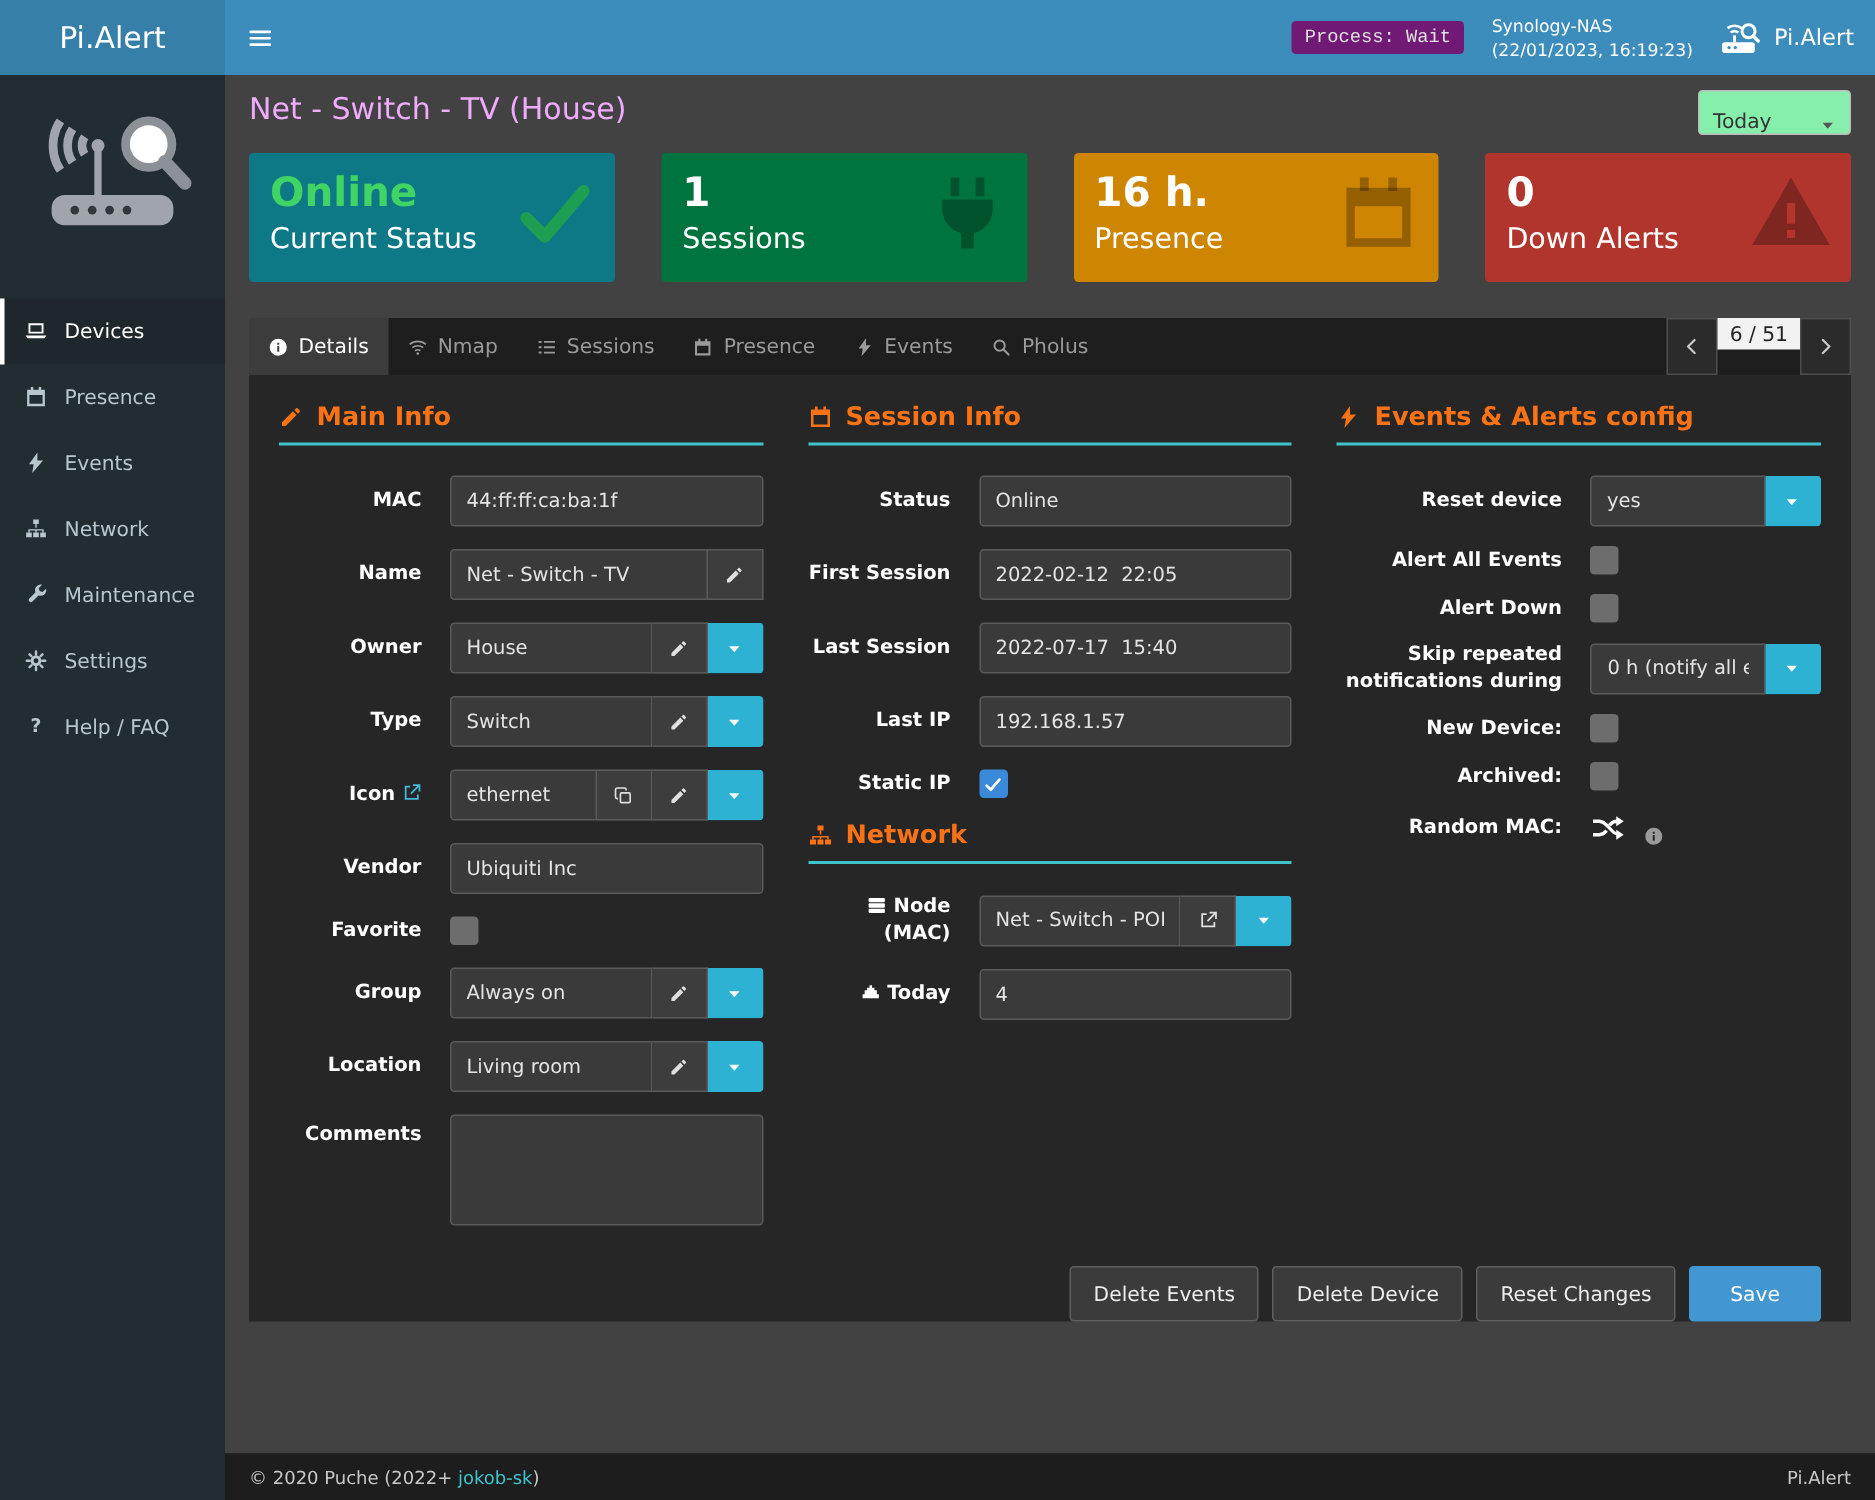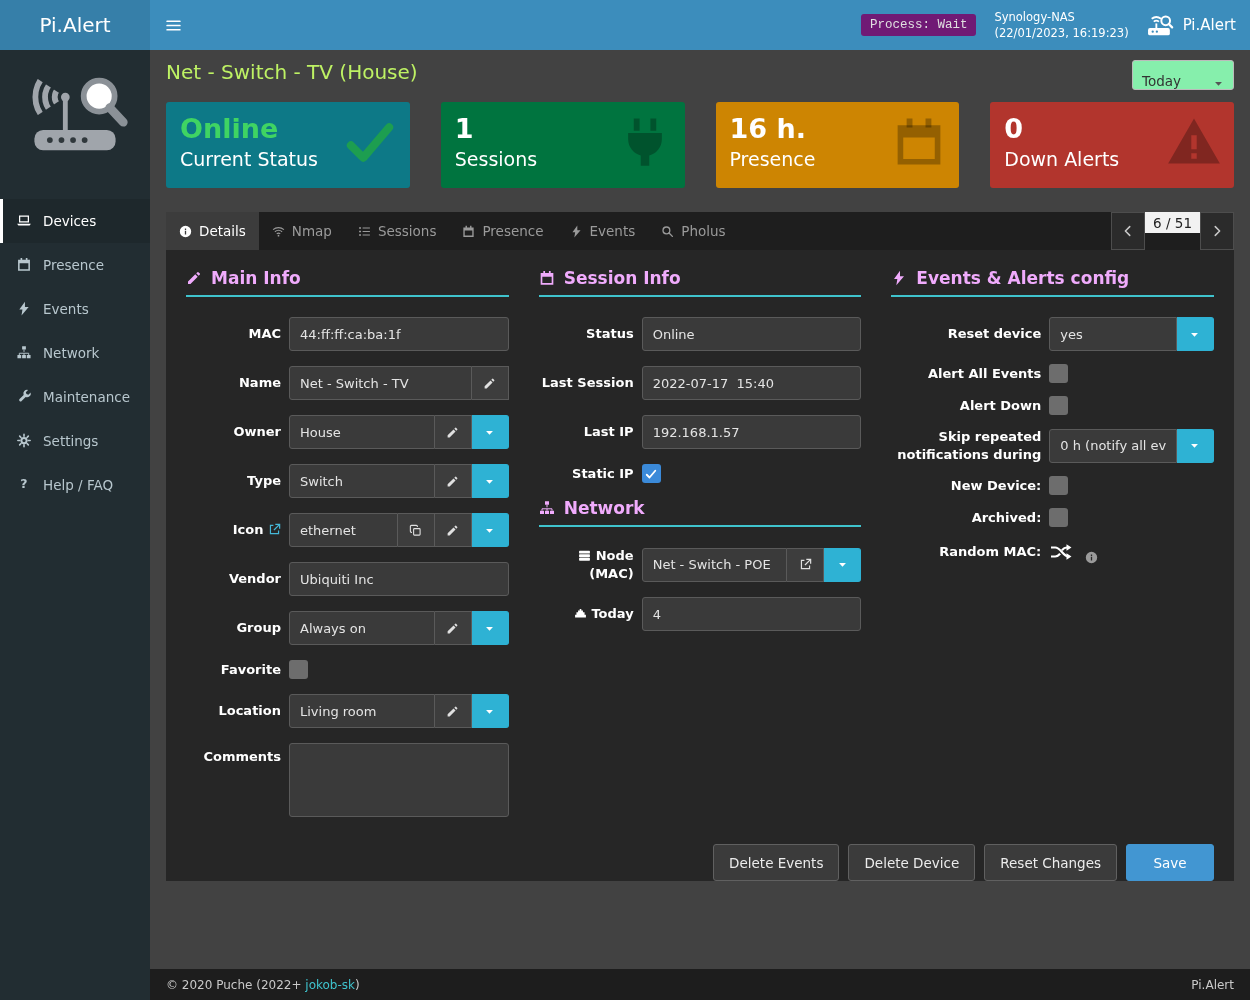--- a/index.html
+++ b/index.html
@@ -22,21 +22,21 @@
   
   .sidebar{grid-column:1;grid-row:2/4;background:#222d32;display:flex;flex-direction:column}
   .side-logo{margin:20px auto 26px;width:116px}
   .menu-item{display:flex;align-items:center;gap:10px;height:44px;padding-left:12px;color:#b8c7ce;font-size:13.5px;border-left:3px solid transparent;cursor:pointer}
   .menu-item .ico{font-size:15px;width:18px;justify-content:center}
   .menu-item.active{background:#1e282c;color:#fff;border-left-color:#fff}
 
   
   .main{grid-column:2;grid-row:2;background:#424242;padding:8px 16px 0;overflow:hidden}
   .page-head{display:flex;align-items:flex-start;justify-content:space-between;margin:2px 0 12px}
-  .page-title{font-size:20px;font-weight:400;color:#bef264}
+  .page-title{font-size:20px;font-weight:400;color:#f0abfc}
   .period-select{background:#86efac;color:#333;min-width:102px;height:30px;border-radius:3px;display:flex;align-items:flex-end;justify-content:space-between;gap:2px;padding:0 9px;font-size:13.5px;cursor:pointer;border:1px solid #bbb}
   .period-select .ico{font-size:11px;color:#555}
 
   .cards{display:grid;grid-template-columns:repeat(4,1fr);gap:31px;margin-bottom:24px}
   .card{height:86px;border-radius:3px;padding:11px 14px;position:relative;color:#fff;overflow:hidden}
   .card-value{font-size:27px;font-weight:700;line-height:1.15}
   .card-label{font-size:19px;margin-top:4px}
   .card-icon{position:absolute;top:13px;right:13px;font-size:54px;color:rgba(0,0,0,0.28)}
   .card.c0{background:#0d7987}.card.c0 .card-value{color:#3fd463}.card.c0 .card-icon{color:#1d9e50}
   .card.c1{background:#00743f}
@@ -46,25 +46,25 @@
   .tabrow{display:flex;align-items:center;background:#1e1e1e}
   .tab{display:flex;align-items:center;gap:7px;padding:0 13px;height:38px;font-size:13.5px;color:#9a9a9a;cursor:pointer;background:none;border:none;font-family:inherit}
   .tab .ico{font-size:13px}
   .tab.active{background:#3c3c3c;color:#fff}
   .pager{margin-left:auto;display:flex;align-items:stretch}
   .pg-btn{width:34px;height:38px;background:#2b2b2b;border:1px solid #4d4d4d;color:#c9c9c9;display:flex;align-items:center;justify-content:center;cursor:pointer;font-size:14px}
   .pg-count{height:21px;min-width:48px;padding:0 8px;background:#f2f2f2;color:#222;display:flex;align-items:center;justify-content:center;font-size:13.5px}
 
   .panel{background:#262626;padding:18px 20px;height:631px;display:flex;flex-direction:column}
   .cols{display:grid;grid-template-columns:1fr 1fr 1fr;gap:30px;flex:1;align-content:start}
-  .sect-head{display:flex;align-items:center;gap:9px;color:#f0abfc;font-size:17px;font-weight:700;padding-bottom:7px;border-bottom:2px solid #3fc3cd;margin-bottom:20px}
+  .sect-head{display:flex;align-items:center;gap:9px;color:#f97316;font-size:17px;font-weight:700;padding-bottom:7px;border-bottom:2px solid #3fc3cd;margin-bottom:20px}
   .sect-head .ico{font-size:16px}
   .sect-gap{margin-top:8px}
 
-  .frow{display:grid;grid-template-columns:95px 1fr;gap:8px;align-items:center;margin-bottom:15px}
+  .frow{display:grid;grid-template-columns:95px 1fr;gap:19px;align-items:center;margin-bottom:15px}
   .frow.top{align-items:flex-start}
   .frow.wide{grid-template-columns:150px 1fr;margin-bottom:13px}
   .flabel{text-align:right;font-size:13px;font-weight:700;color:#fff;line-height:1.35}
   .flabel .ico{font-size:13px;vertical-align:-2px}
   .flabel .link-ico{color:#45b8d8;cursor:pointer}
   .inp{width:100%;height:34px;background:#3a3a3a;border:1px solid #5a5a5a;border-radius:3px;color:#e4e4e4;font-size:13px;padding:0 10px;font-family:inherit}
   textarea.inp{height:74px;padding-top:8px;resize:none}
   .grp{display:flex}
   .grp .inp{flex:1;min-width:0;border-top-right-radius:0;border-bottom-right-radius:0}
   .gbtn{width:37px;height:34px;flex:0 0 37px;display:flex;align-items:center;justify-content:center;background:#3d3d3d;border:1px solid #5a5a5a;border-left:none;color:#e0e0e0;cursor:pointer;font-size:13px}
@@ -442,42 +442,42 @@
                     </svg>
                   </span>
                 </button>
             </div>
           </div>
           <div class="frow">
             <span class="flabel">Vendor</span>
             <input class="inp" value="Ubiquiti Inc" style="">
           </div>
           <div class="frow">
+            <span class="flabel">Favorite</span>
+            <button class="chk"></button>
+          </div>
+          <div class="frow">
             <span class="flabel">Group</span>
             <div class="grp">
               <input class="inp" value="Always on" style="">
               <button class="gbtn">
                   <span class="ico">
                     <svg viewBox="0 0 24 24" fill="currentColor">
                       <path d="M3 17.3V21h3.7L17.6 10 13.9 6.3zM20.8 6.8a1 1 0 0 0 0-1.4l-2.2-2.2a1 1 0 0 0-1.4 0L15.3 5l3.7 3.7z"></path>
                     </svg>
                   </span>
                 </button>
               <button class="gbtn caret">
                   <span class="ico">
                     <svg viewBox="0 0 24 24">
                       <path fill="currentColor" d="M4.5 8.5h15L12 17z"></path>
                     </svg>
                   </span>
                 </button>
             </div>
-          </div>
-          <div class="frow">
-            <span class="flabel">Favorite</span>
-            <button class="chk"></button>
           </div>
           <div class="frow">
             <span class="flabel">Location</span>
             <div class="grp">
               <input class="inp" value="Living room" style="">
               <button class="gbtn">
                   <span class="ico">
                     <svg viewBox="0 0 24 24" fill="currentColor">
                       <path d="M3 17.3V21h3.7L17.6 10 13.9 6.3zM20.8 6.8a1 1 0 0 0 0-1.4l-2.2-2.2a1 1 0 0 0-1.4 0L15.3 5l3.7 3.7z"></path>
                     </svg>
@@ -504,20 +504,24 @@
                 <svg viewBox="0 0 24 24">
                   <path fill="currentColor" d="M6.5 1.5h2.6v4H6.5zM14.9 1.5h2.6v4h-2.6z"></path>
                   <path fill="currentColor" fill-rule="evenodd" d="M2.5 4.5h19V22h-19zM5 10v9.5h14V10z"></path>
                 </svg>
               </span>
             <span>Session Info</span>
           </div>
           <div class="frow">
             <span class="flabel">Status</span>
             <input class="inp" value="Online" style="">
+          </div>
+          <div class="frow">
+            <span class="flabel">First Session</span>
+            <input class="inp" value="2022-02-12  22:05" style="">
           </div>
           <div class="frow">
             <span class="flabel">Last Session</span>
             <input class="inp" value="2022-07-17  15:40" style="">
           </div>
           <div class="frow">
             <span class="flabel">Last IP</span>
             <input class="inp" value="192.168.1.57" style="">
           </div>
           <div class="frow">

